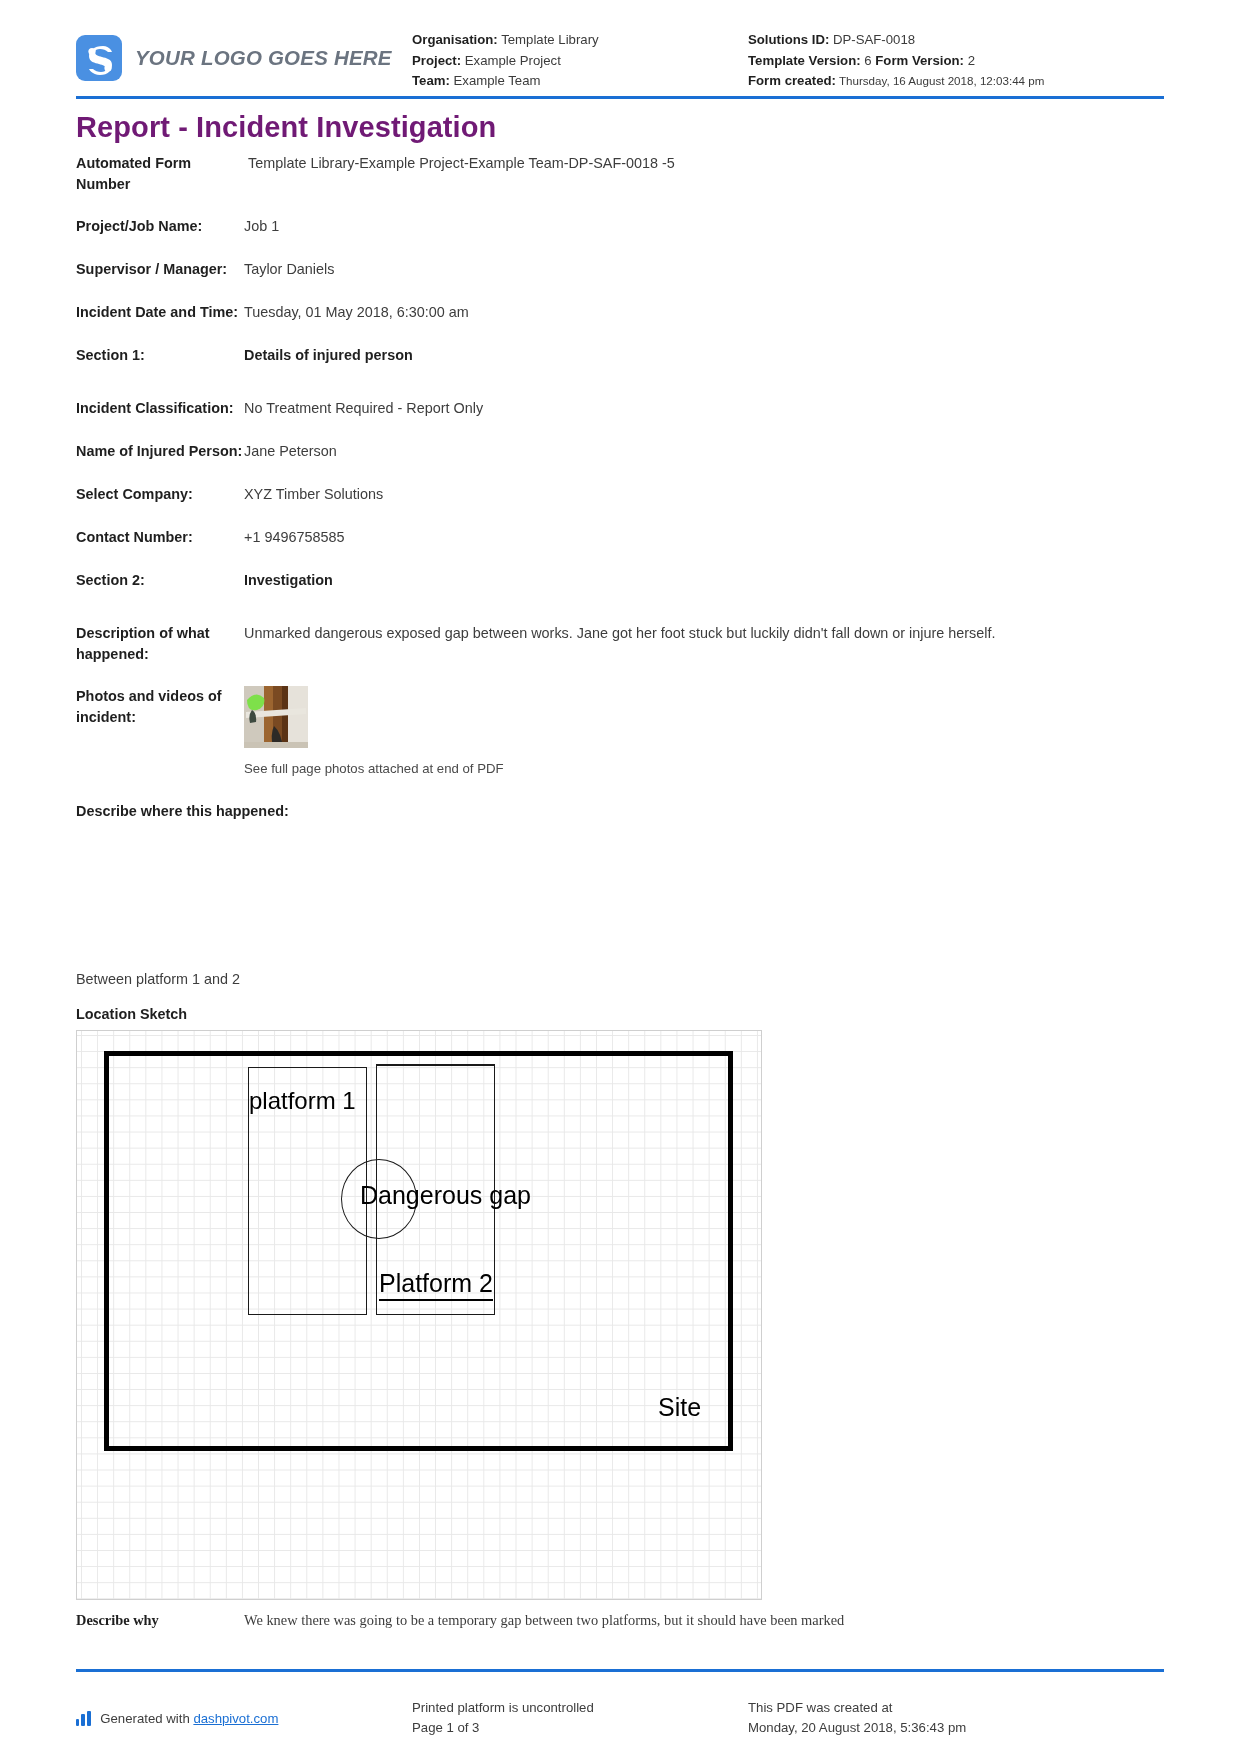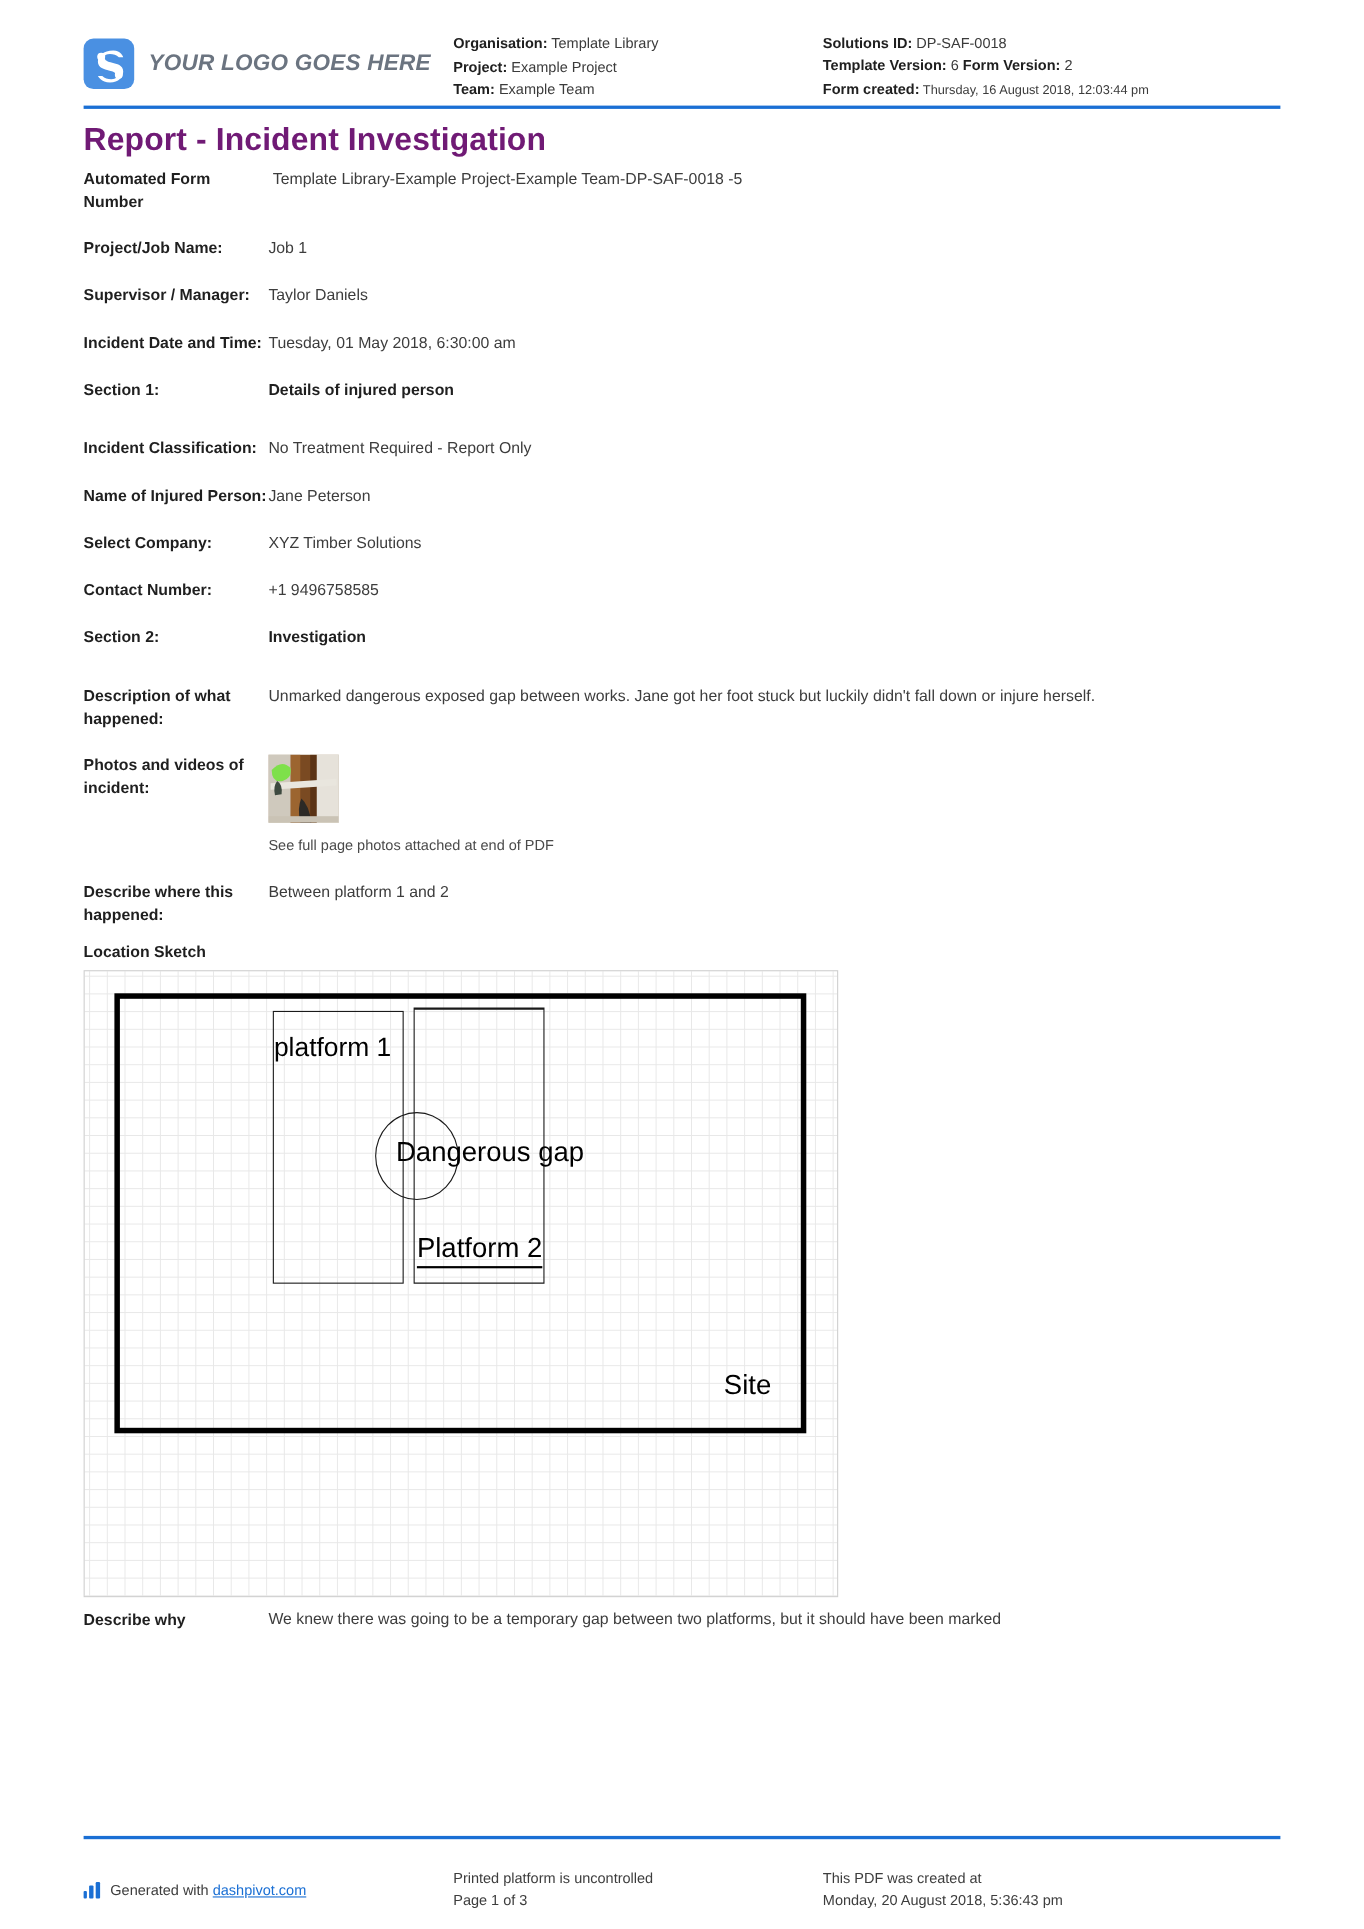--- a/index.html
+++ b/index.html
@@ -36,21 +36,21 @@
   .blue-rule { height:3px; background:#1a6fd4; margin:4px 0 0 0; }
 
   
   .doc-title {
     font-size:29px; font-weight:700; color:#701a75;
     margin:12px 0 9px 0; letter-spacing:.1px;
   }
 
   
   .row { display:flex; align-items:flex-start; margin-bottom:22px; }
-  .row.tight { margin-bottom:16px; }
+  .row.tight { margin-bottom:16px;flex-direction:column; }
   .lbl {
     flex:0 0 168px; font-weight:bold; font-size:14.4px; line-height:20.5px;
     color:#1f1f1f;
   }
   .val { flex:1; font-size:14.4px; line-height:21px; color:#3d3d3d; }
   .val.bold { font-weight:bold; color:#1f1f1f; }
   .val.indent { padding-left:4px; }
 
   
   .photo-box { width:64px; height:62px; overflow:hidden; position:relative; background:#cfc6b6; }
@@ -82,21 +82,21 @@
     position:absolute; left:264px; top:128px; width:76px; height:80px;
     border:1.4px solid #1a1a1a; border-radius:50%;
   }
   .sk-text { position:absolute; font-family:"Liberation Sans", sans-serif; color:#000; white-space:nowrap; }
   .t-plat1 { left:172px; top:56px; font-size:24px; }
   .t-gap   { left:283px; top:150px; font-size:25px; }
   .t-plat2 { left:302px; top:238px; font-size:25px; border-bottom:2px solid #000; padding-bottom:1px;}
   .t-site  { left:581px; top:362px; font-size:25px; }
 
   
-  .row-last { display:flex; align-items:flex-end; margin-top:10px; }
+  .row-last { display:flex; align-items:center; margin-top:10px;font-family:Liberation Serif, serif; }
 
   
   .footer-wrap { position:absolute; left:76px; right:76px; bottom:0; }
   .footer-rule { height:3px; background:#1a6fd4; }
   .footer { display:flex; padding-top:26px; padding-bottom:16px; font-size:13.2px; color:#3d3d3d; }
   .f-col1 { flex:0 0 336px; display:flex; align-items:center; }
   .f-col2 { flex:0 0 336px; line-height:20px;}
   .f-col3 { flex:1; line-height:20px;}
   .dp-mark { display:inline-flex; align-items:flex-end; height:15px; margin-right:7px; }
   .dp-mark i { display:block; width:3.4px; background:#1a6fd4; margin-right:2px; border-radius:1px;}

